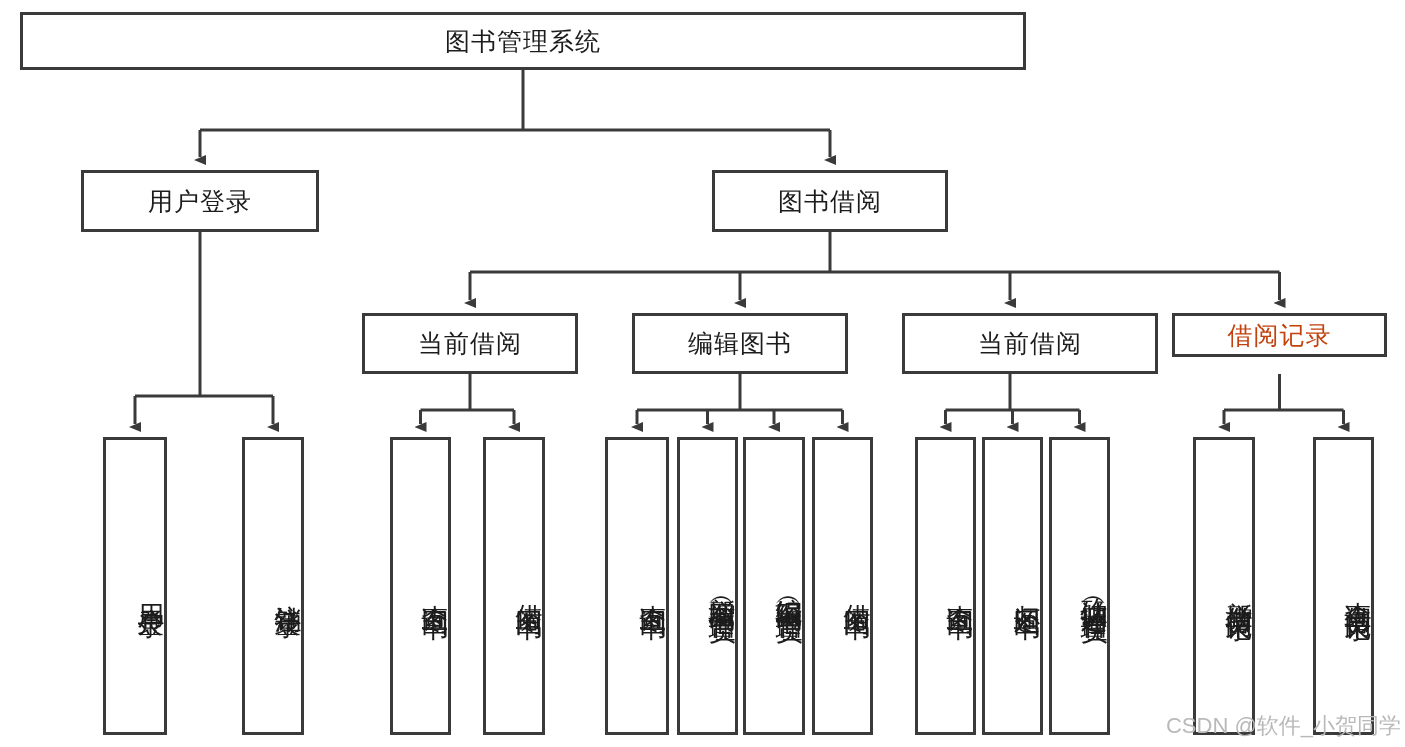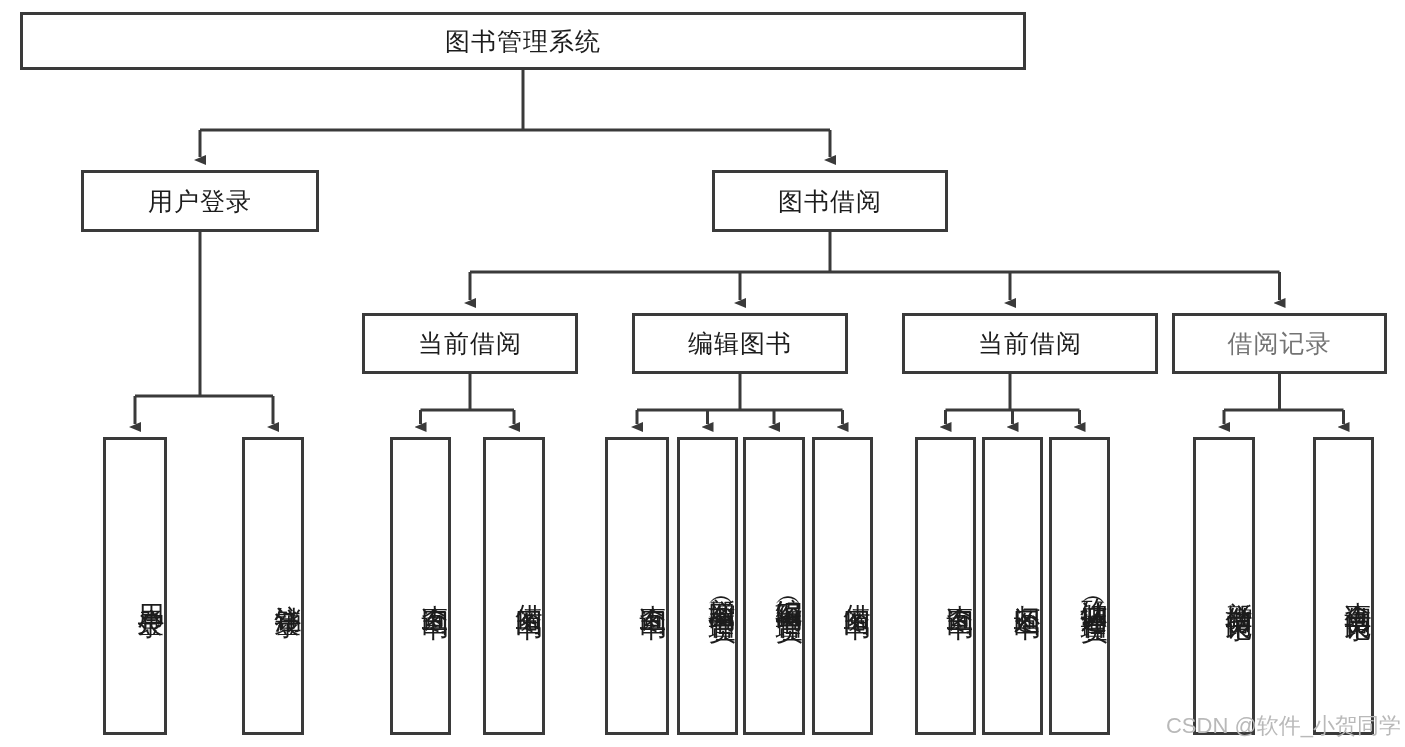--- a/index.html
+++ b/index.html
@@ -125,21 +125,21 @@
 
   <div class="node horiz" id="node-l3-0" style="left: 362px; top: 313px; width: 216px; height: 61px; border-color: rgb(58, 58, 58); background: rgb(255, 255, 255); color: rgb(28, 28, 28);">
     <span>当前借阅</span>
   </div>
   <div class="node horiz" id="node-l3-1" style="left: 632px; top: 313px; width: 216px; height: 61px; border-color: rgb(58, 58, 58); background: rgb(255, 255, 255); color: rgb(28, 28, 28);">
     <span>编辑图书</span>
   </div>
   <div class="node horiz" id="node-l3-2" style="left: 902px; top: 313px; width: 256px; height: 61px; border-color: rgb(58, 58, 58); background: rgb(255, 255, 255); color: rgb(28, 28, 28);">
     <span>当前借阅</span>
   </div>
-  <div class="node horiz" id="node-l3-3" style="left: 1172px; top: 313px; width: 215px; height: 61px; border-color: rgb(58, 58, 58); background: rgb(255, 255, 255); color: #737373;">
+  <div class="node horiz" id="node-l3-3" style="left: 1172px; top: 313px; width: 215px; height: 44px; border-color: rgb(58, 58, 58); background: rgb(255, 255, 255); color: #c2410c;">
     <span>借阅记录</span>
   </div>
 
   <div class="node vert" id="node-leaf-0" style="left: 103px; top: 437px; width: 64px; height: 298px; border-color: rgb(58, 58, 58); background: rgb(255, 255, 255); color: rgb(28, 28, 28);">
     <span class="vlabel">用户登录</span>
   </div>
   <div class="node vert" id="node-leaf-1" style="left: 242px; top: 437px; width: 62px; height: 298px; border-color: rgb(58, 58, 58); background: rgb(255, 255, 255); color: rgb(28, 28, 28);">
     <span class="vlabel">注销登录</span>
   </div>
   <div class="node vert" id="node-leaf-2" style="left: 390px; top: 437px; width: 61px; height: 298px; border-color: rgb(58, 58, 58); background: rgb(255, 255, 255); color: rgb(28, 28, 28);">

